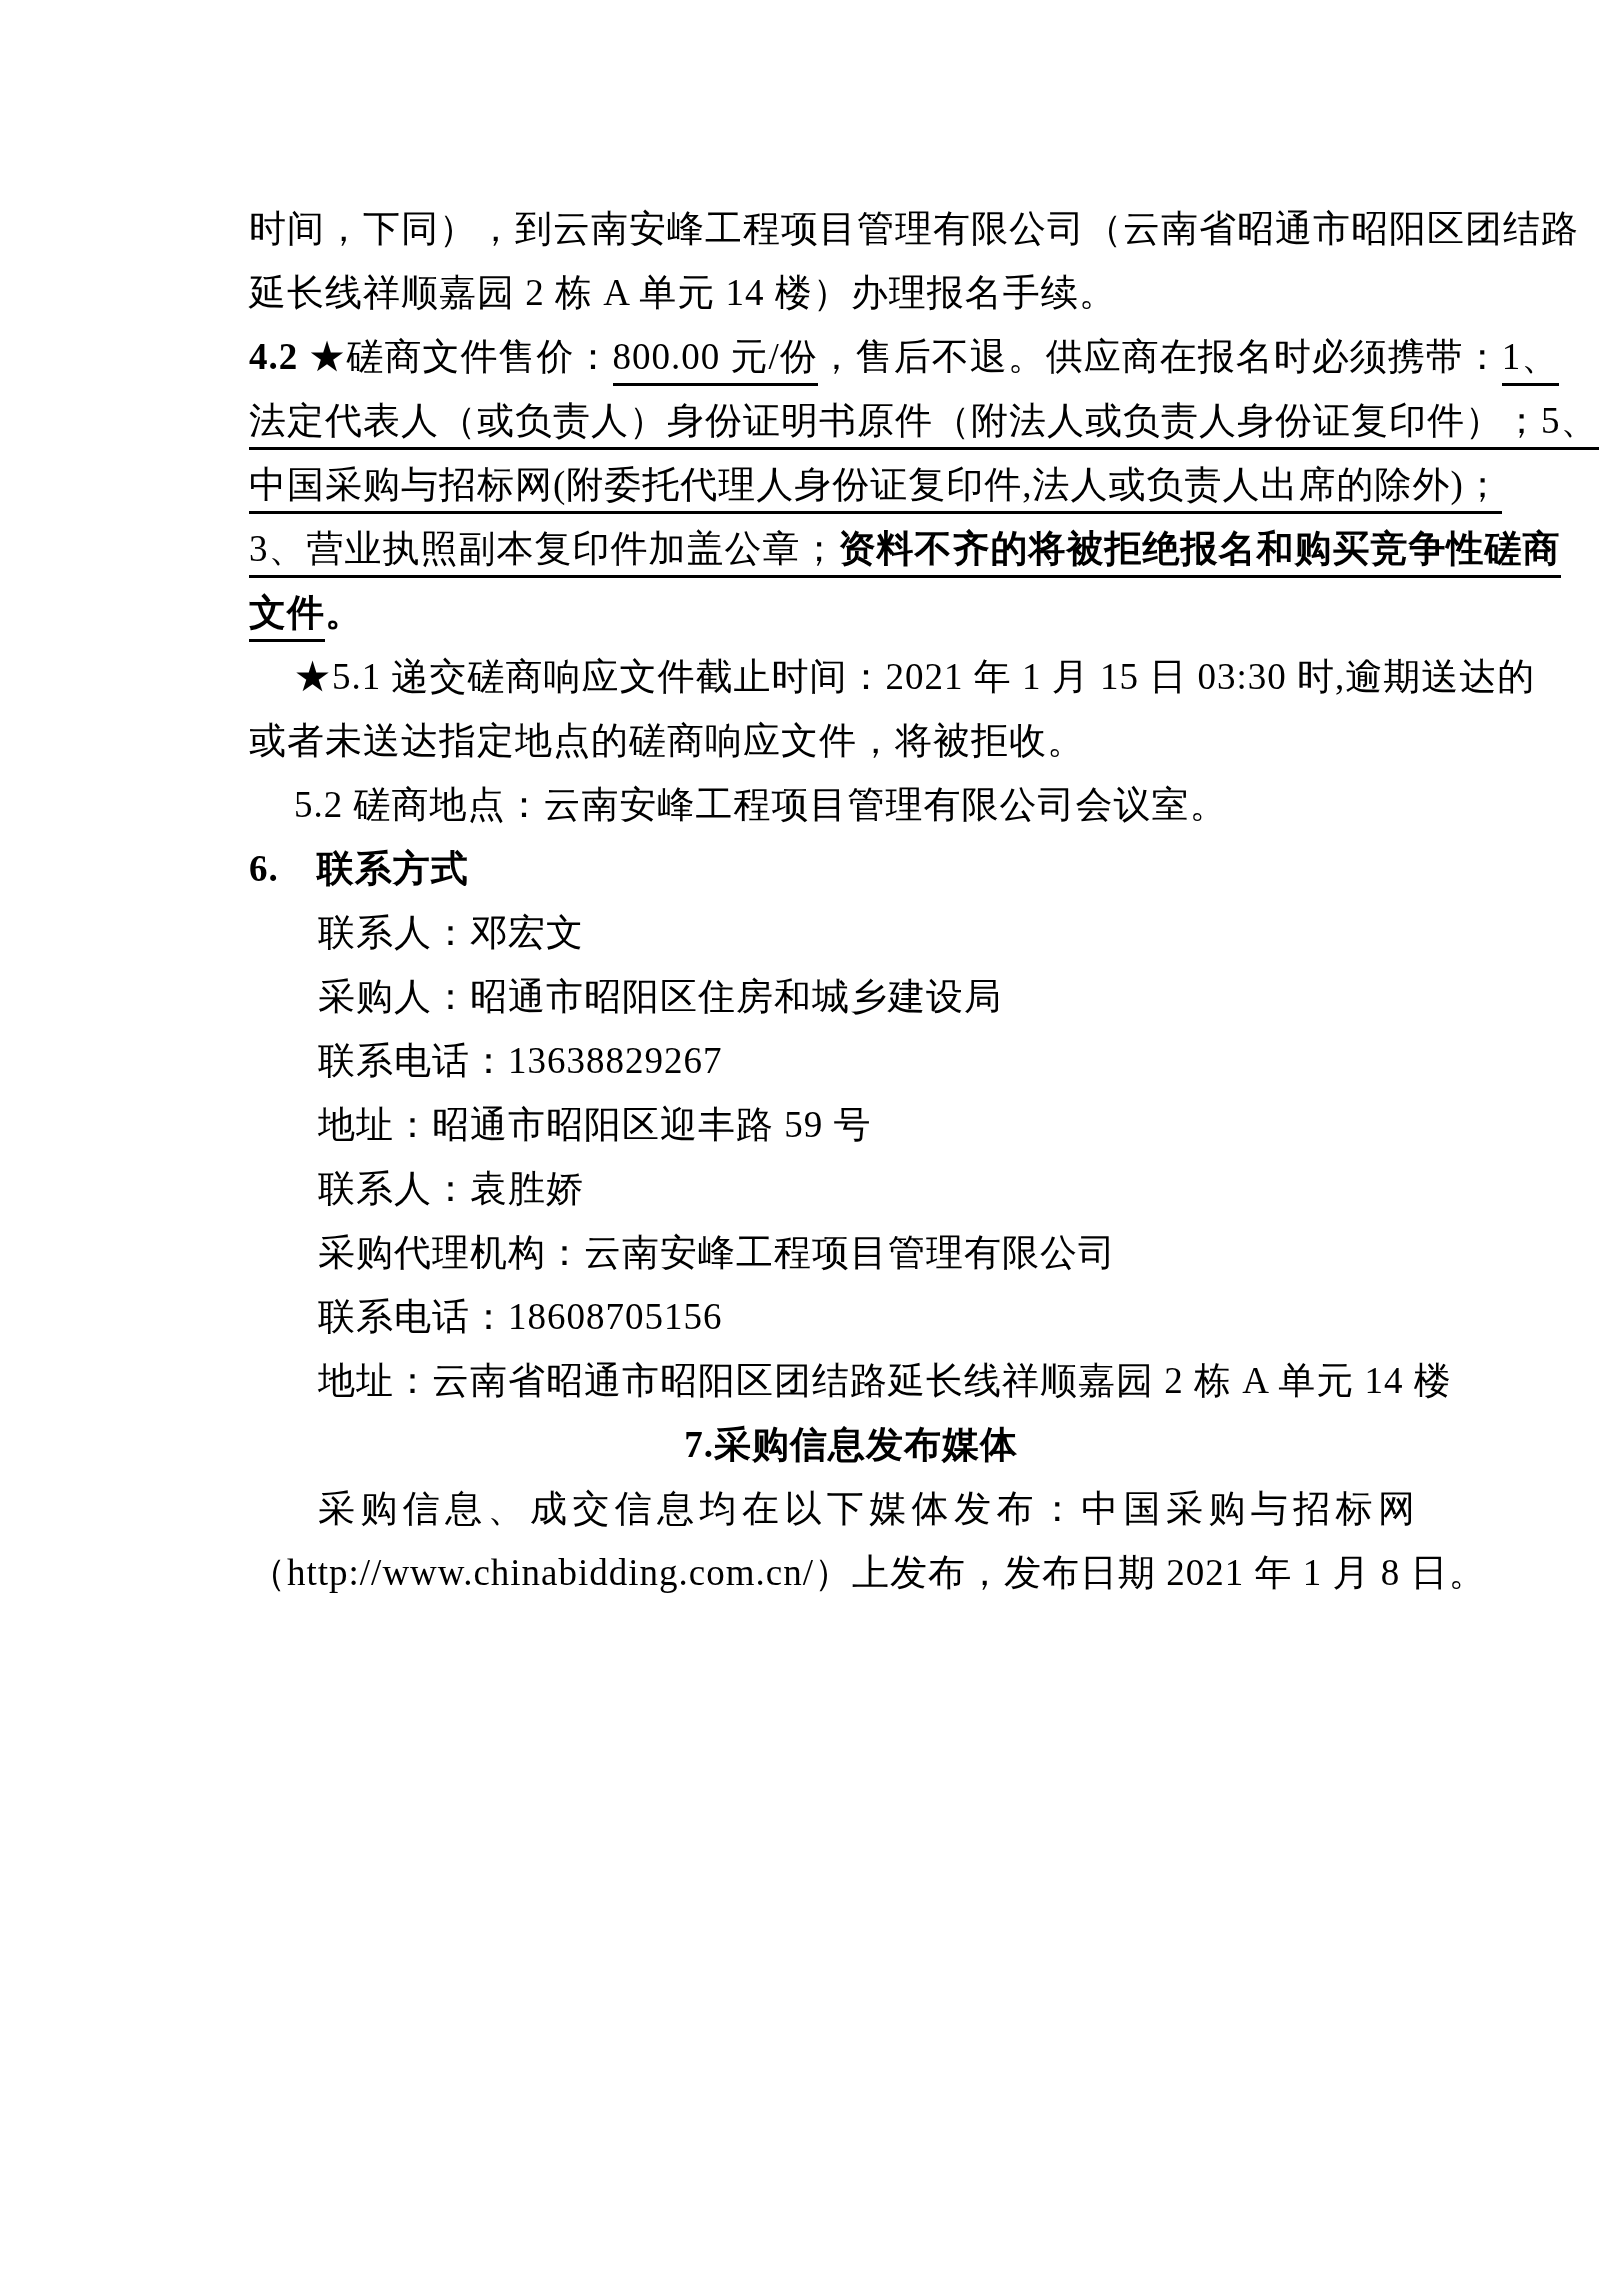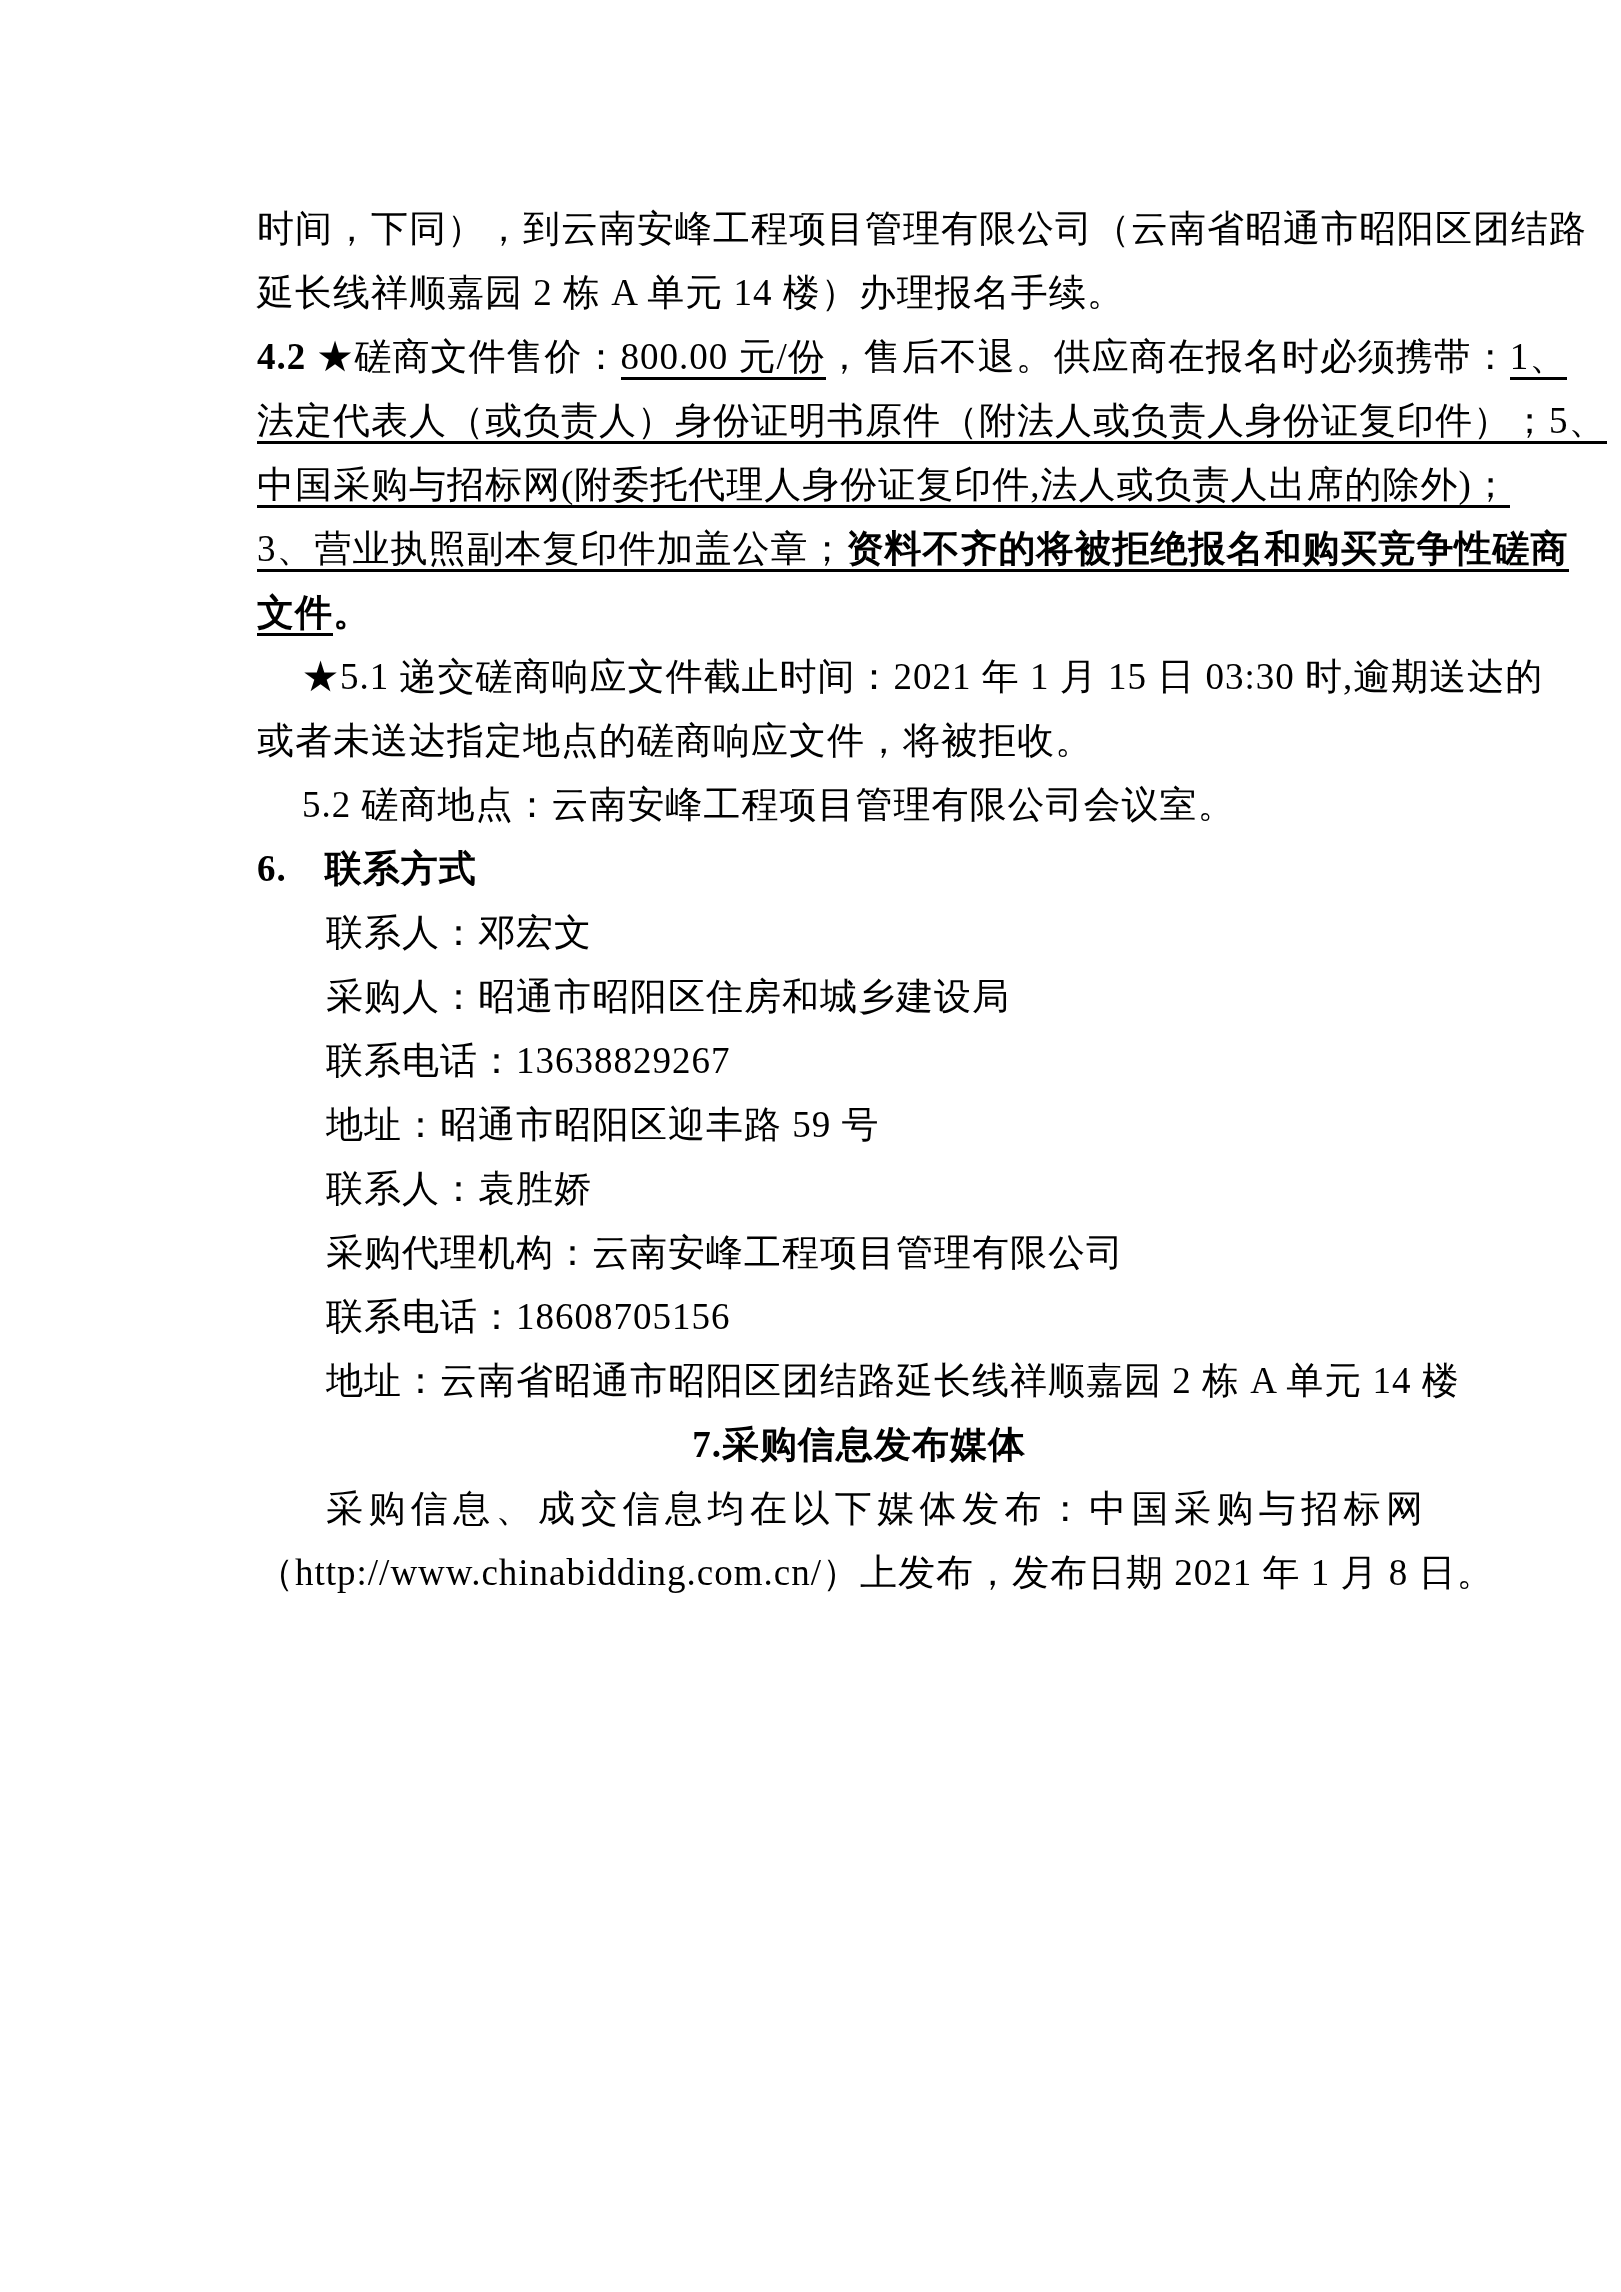--- a/index.html
+++ b/index.html
@@ -10,42 +10,42 @@
   body {
     width: 1621px;
     height: 2293px;
     position: relative;
     font-family: "Liberation Serif", "DejaVu Serif", serif;
     color: #000000;
     overflow: hidden;
   }
   .page {
     position: absolute;
-    left: 12px;
+    left: 4px;
     top: 0;
     width: 1358px;
     height: 2293px;
     background: #ffffff;
   }
   .doc {
     position: absolute;
     left: 245px;
     top: 197px;
     width: 1147px;
   }
   .line {
     font-size: 37px;
     line-height: 64px;
     white-space: pre;
     letter-spacing: 1px;
   }
   .b { font-weight: bold; }
   .u {
     border-bottom: 3.9px solid #000000;
-    padding-bottom: 0;
+    padding-bottom: 6px;
   }
   .ind1 { padding-left: 45px; }   
   .ind2 { padding-left: 69px; }   
   .ind3 { padding-left: 57px; text-align: center; }   
   .ls   { letter-spacing: 5.4px; } 
 </style>
 </head>
 <body>
 
 <div class="page">

